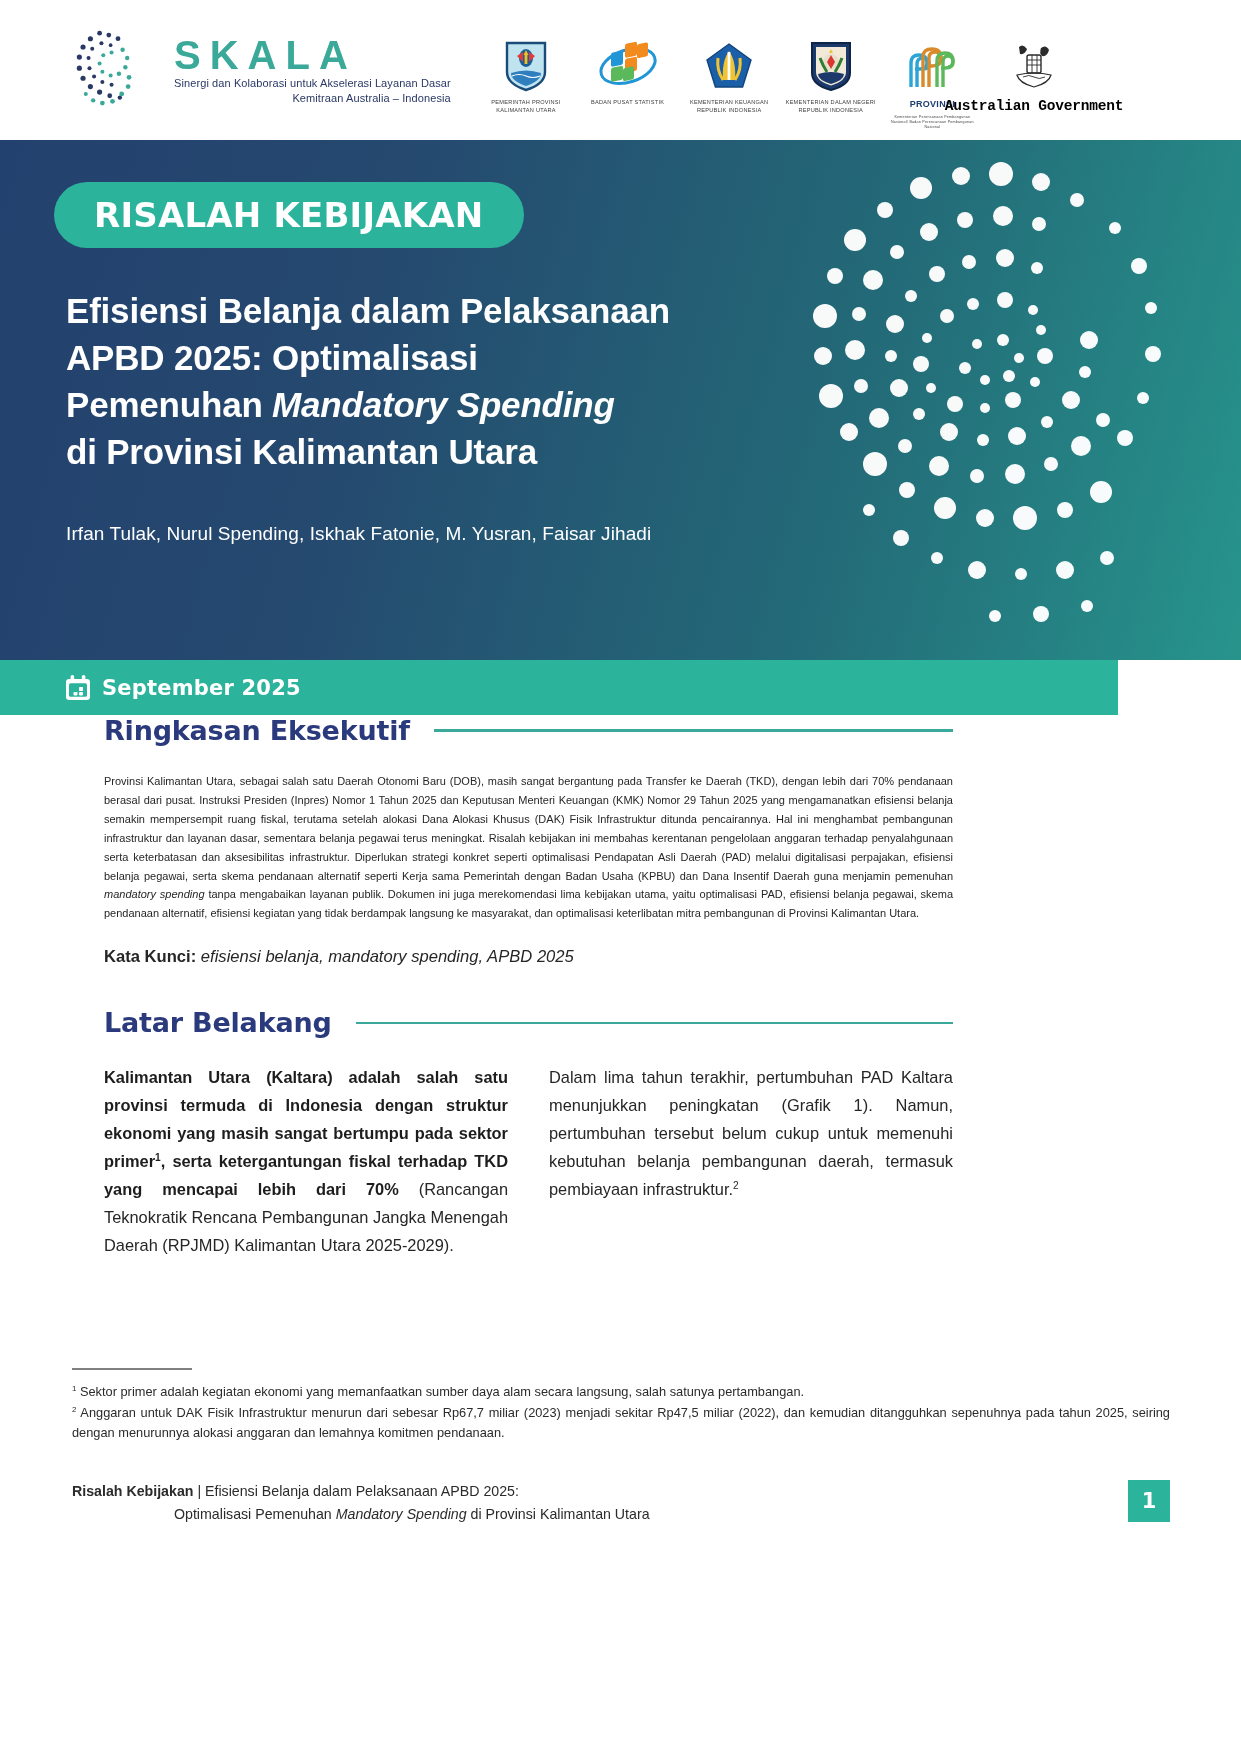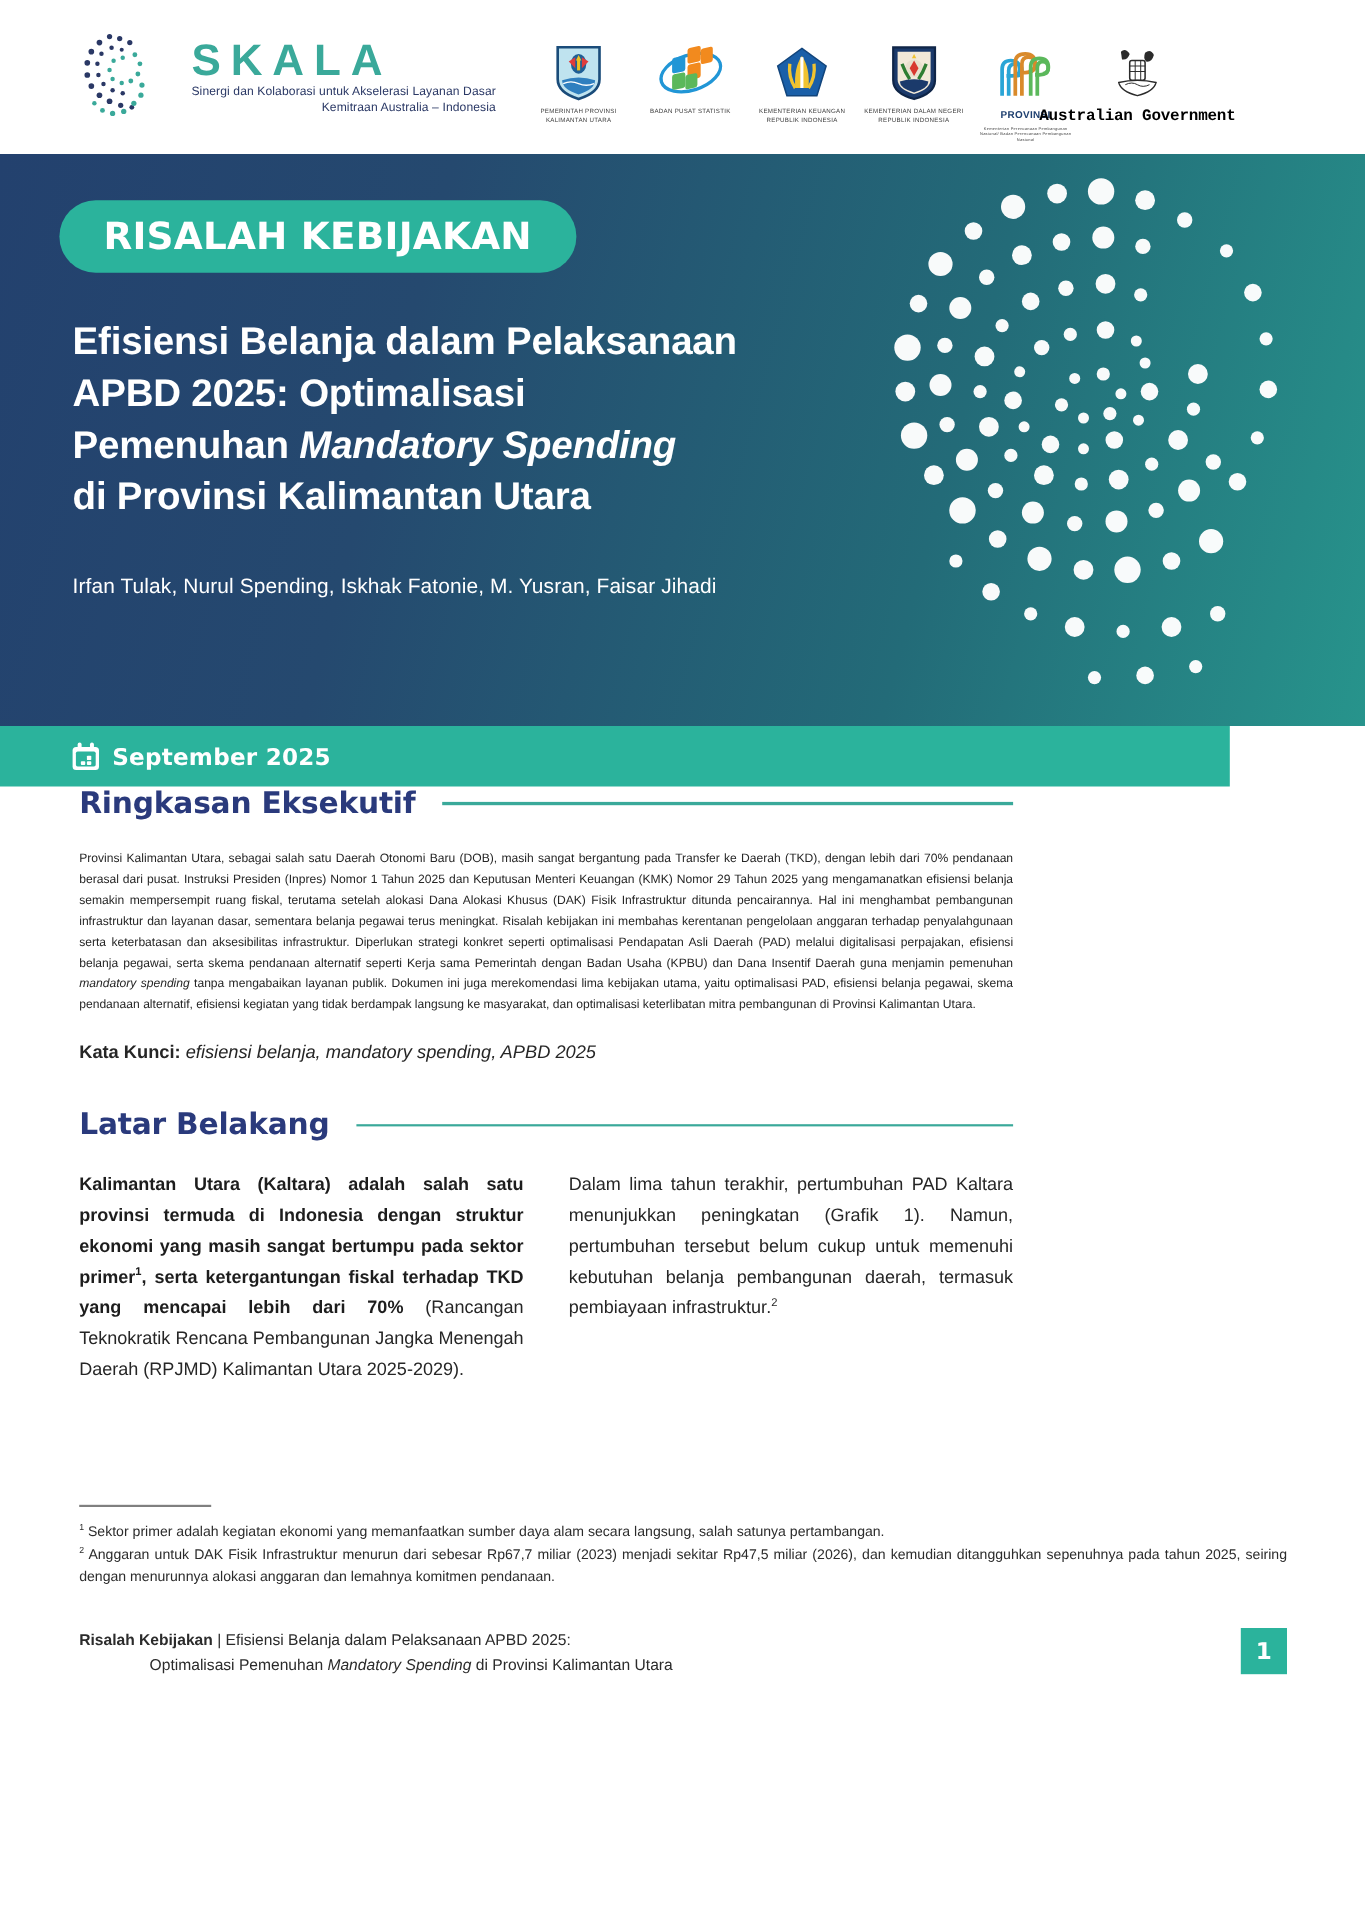--- a/index.html
+++ b/index.html
@@ -166,21 +166,21 @@
   .date-bar .txt {
     margin-left: 10px;
     color: #ffffff;
     font-size: 21px;
     font-weight: 700;
     font-family: "DejaVu Sans", sans-serif;
     letter-spacing: 0.2px;
   }
 
   
-  .content { position: absolute; left: 0; top: 715px; width: 993px; }
+  .content { position: absolute; left: 0; top: 715px; width: 993px; padding-left: 32px; }
 
   .sec-head {
     display: flex;
     align-items: center;
     margin: 0 72px;
   }
   .sec-head .label {
     color: #2a3a7c;
     font-size: 27px;
     font-weight: 700;
@@ -255,21 +255,21 @@
     align-items: flex-start;
     justify-content: space-between;
   }
   .footer-text {
     font-size: 14.2px;
     line-height: 1.62;
     color: #2b2b2b;
   }
   .footer-text b { font-weight: 700; }
   .footer-text i { font-style: italic; }
-  .footer-text .line2 { margin-left: 64px; }
+  .footer-text .line2 { margin-left: 102px; }
   .page-num {
     width: 42px;
     height: 42px;
     background: #2bb39c;
     color: #ffffff;
     display: flex;
     align-items: center;
     justify-content: center;
     font-size: 21px;
     font-weight: 700;
@@ -593,21 +593,21 @@
   </div>
 
 </div>
 
 <div class="footnotes">
   <div class="fn-rule"></div>
   <div class="fn">
     <sup>1</sup><span> Sektor primer adalah kegiatan ekonomi yang memanfaatkan sumber daya alam secara langsung, salah satunya pertambangan.</span>
   </div>
   <div class="fn">
-    <sup>2</sup><span> Anggaran untuk DAK Fisik Infrastruktur menurun dari sebesar Rp67,7 miliar (2023) menjadi sekitar Rp47,5 miliar (2026), dan kemudian ditangguhkan sepenuhnya pada tahun 2025, seiring dengan menurunnya alokasi anggaran dan lemahnya komitmen pendanaan.</span>
+    <sup>2</sup><span> Anggaran untuk DAK Fisik Infrastruktur menurun dari sebesar Rp67,7 miliar (2023) menjadi sekitar Rp47,5 miliar (2022), dan kemudian ditangguhkan sepenuhnya pada tahun 2025, seiring dengan menurunnya alokasi anggaran dan lemahnya komitmen pendanaan.</span>
   </div>
 </div>
 
 <div class="footer">
   <div class="footer-text">
     <div>
       <b>Risalah Kebijakan</b>
       <span>|</span>
       <span>Efisiensi Belanja dalam Pelaksanaan APBD 2025:</span>
     </div>

